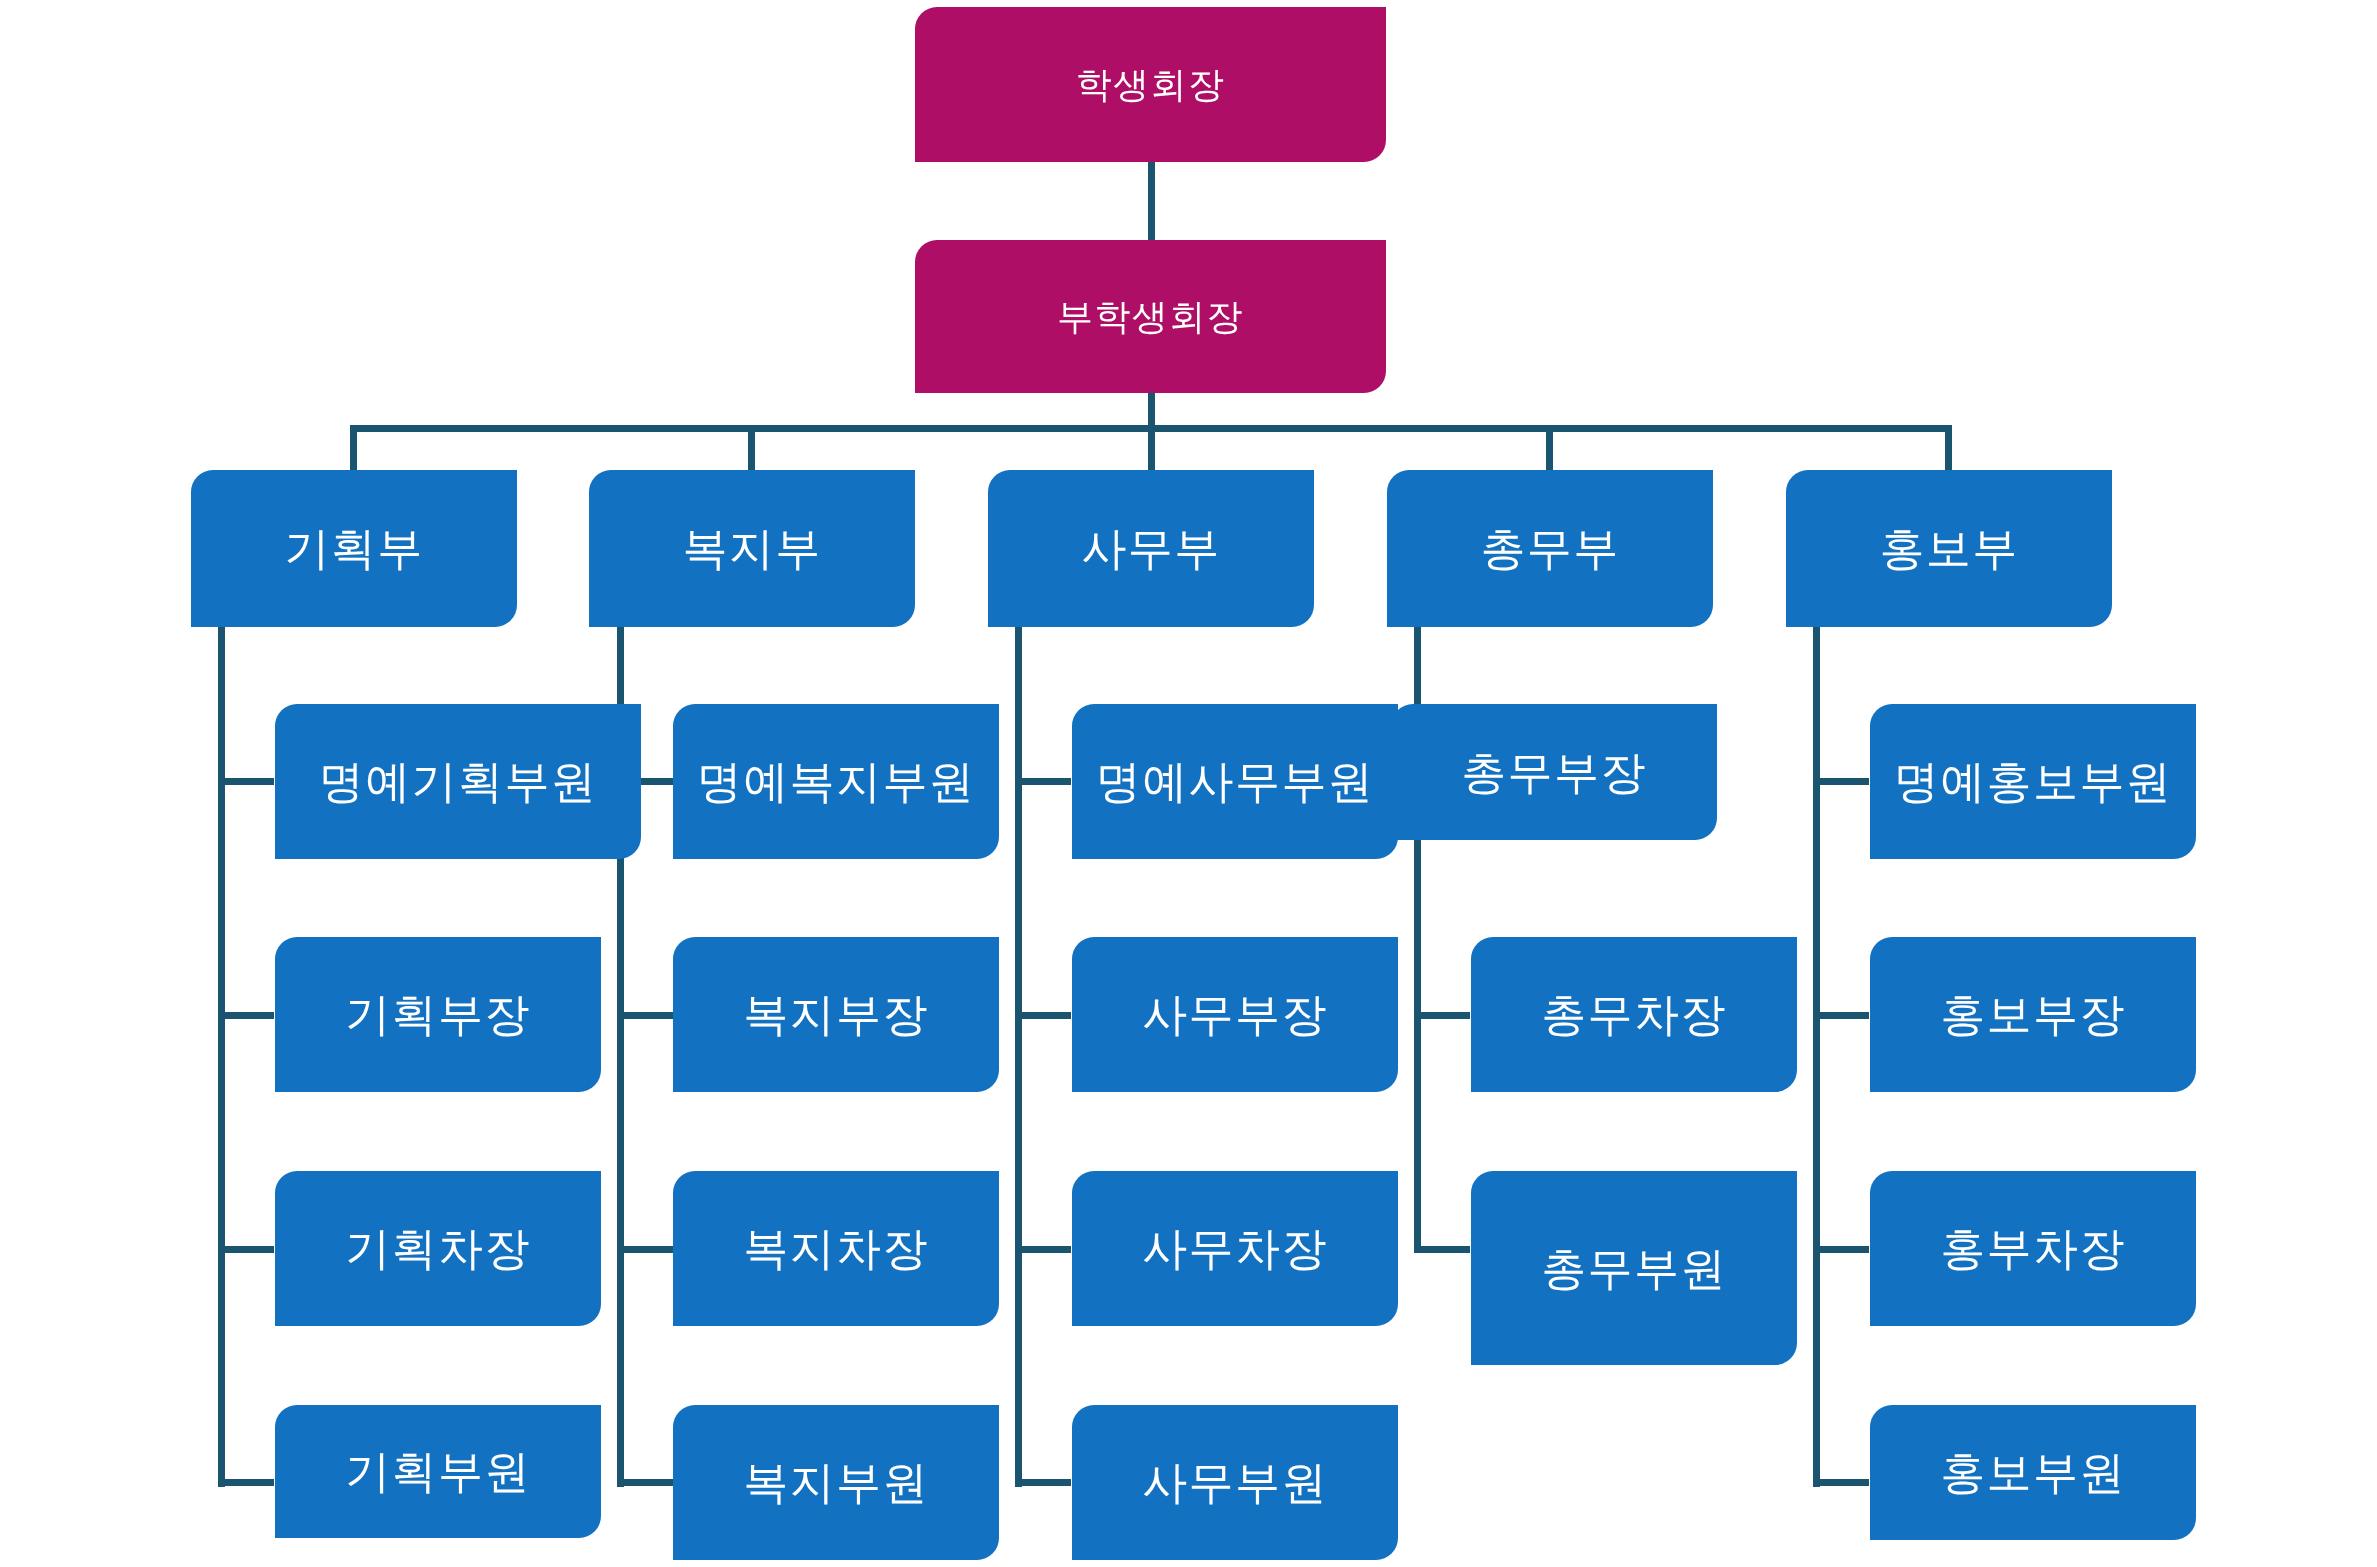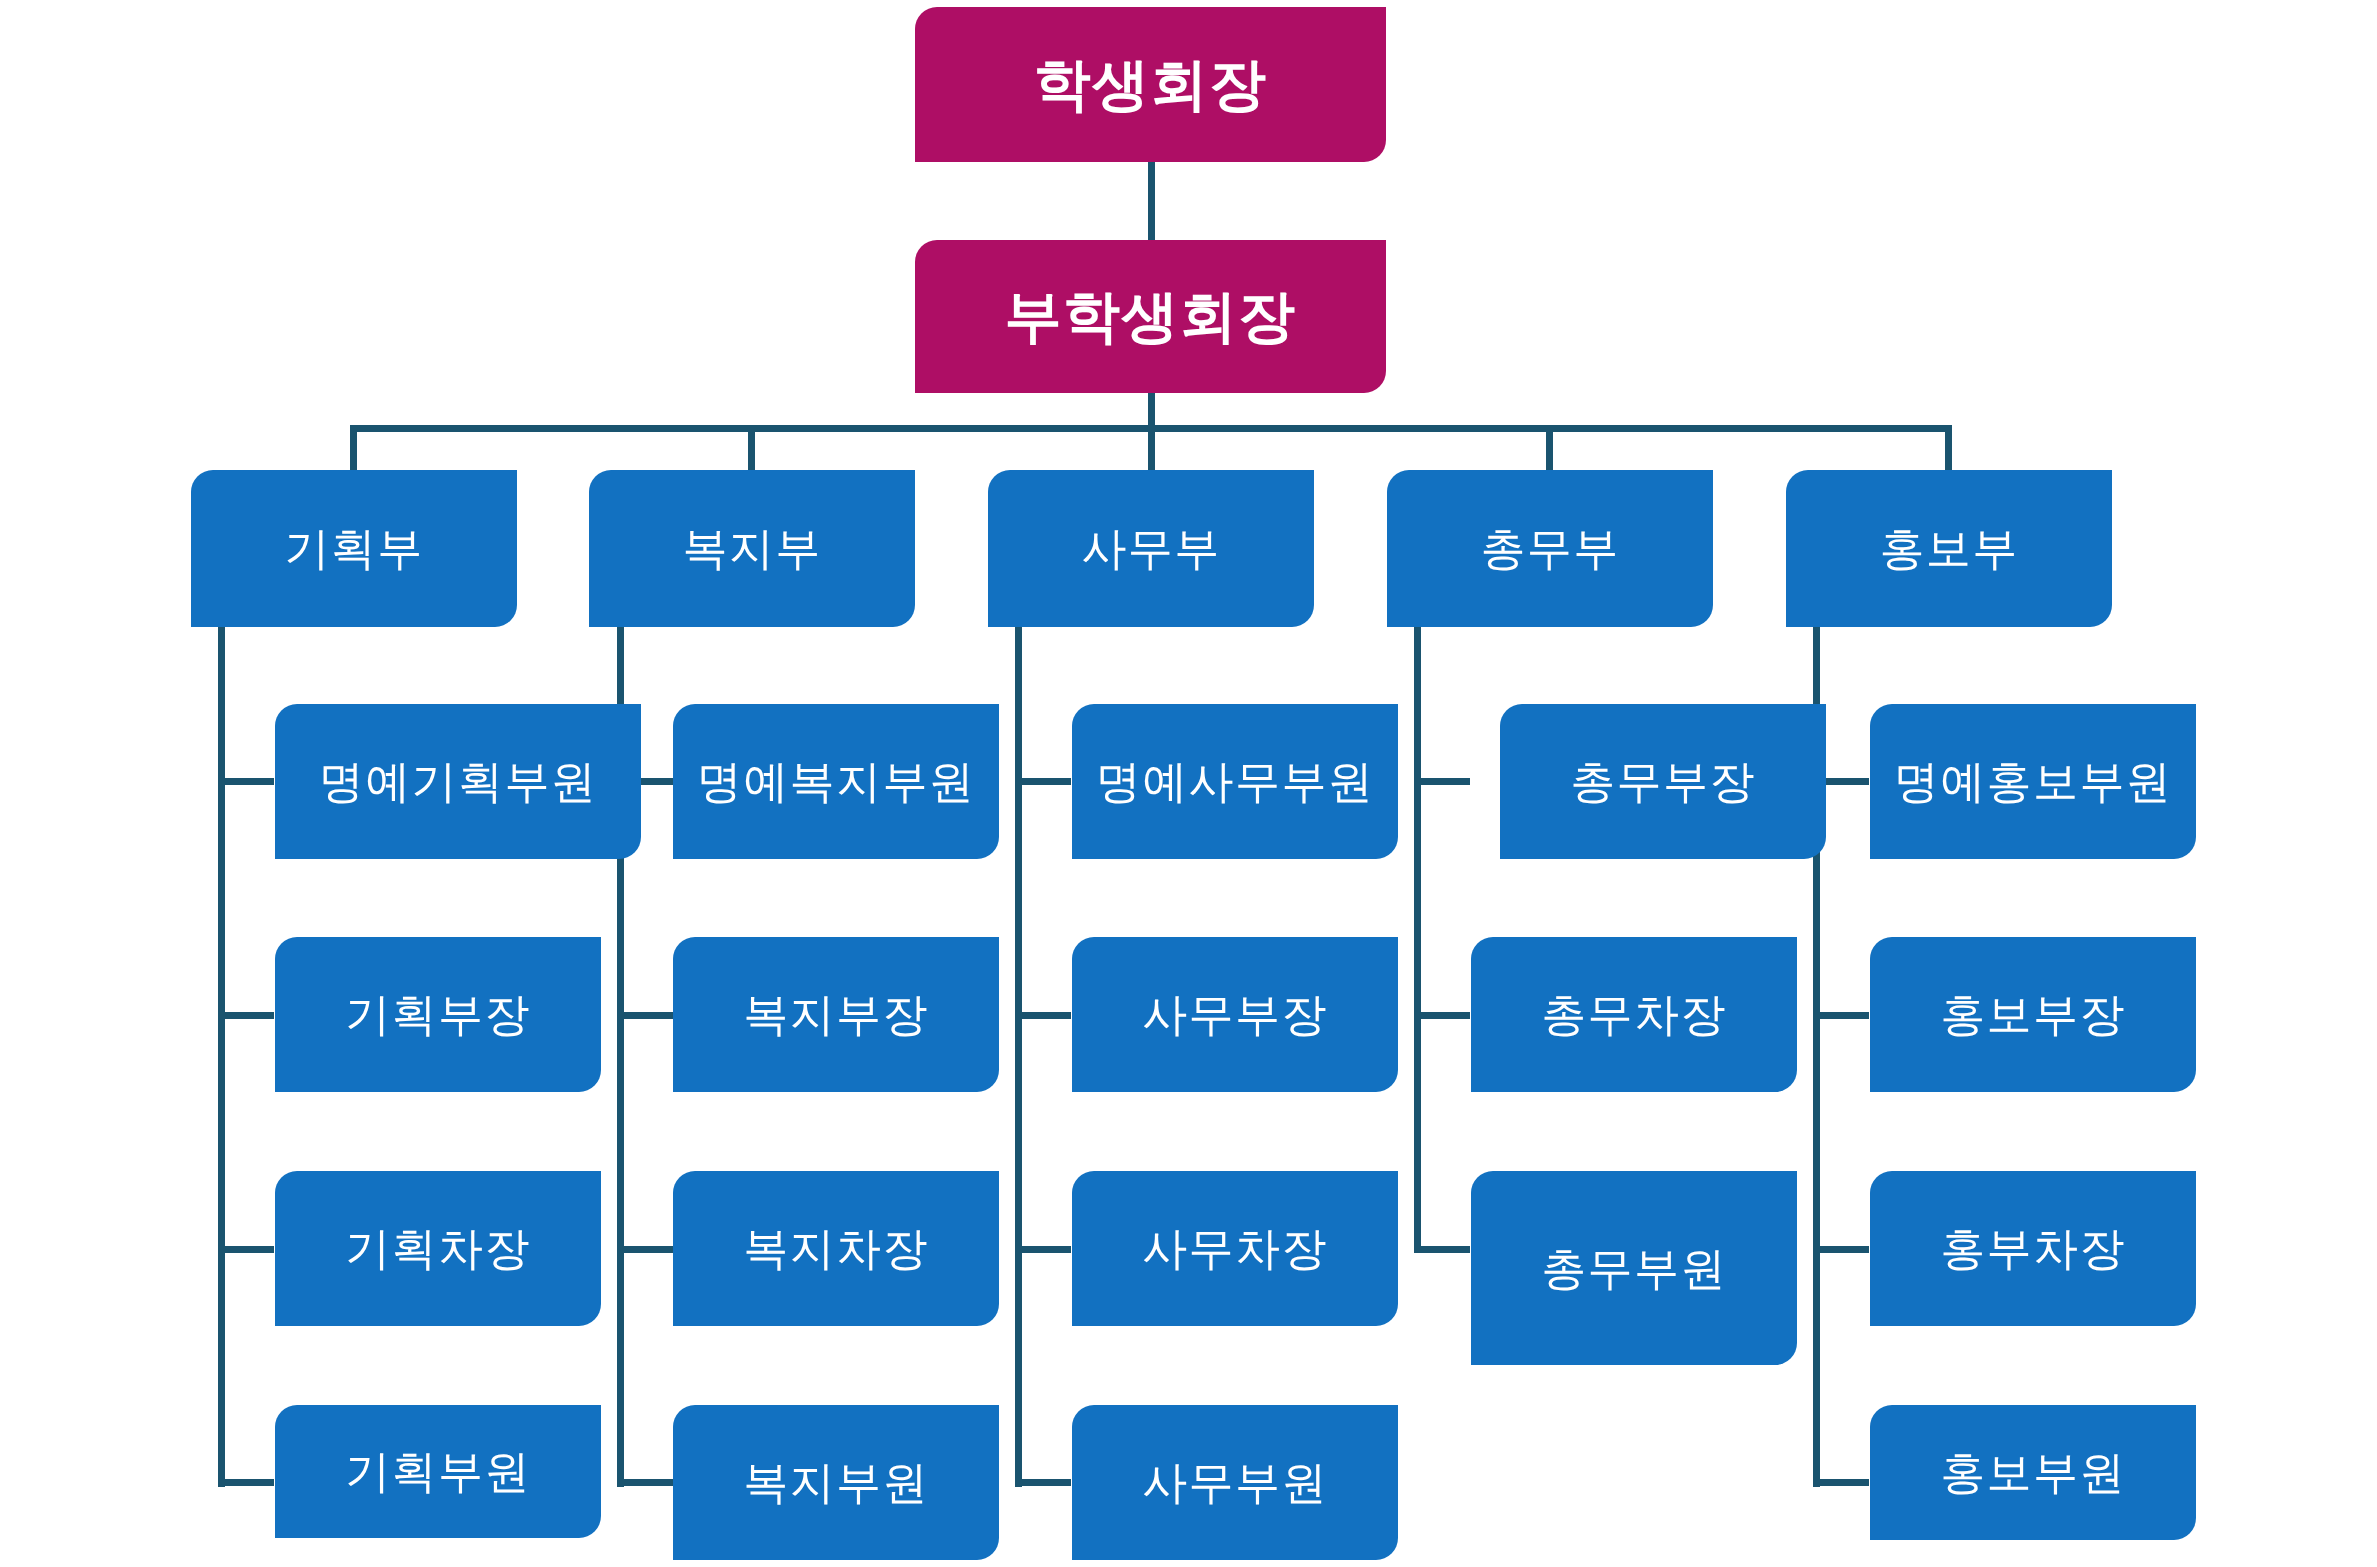--- a/index.html
+++ b/index.html
@@ -28,22 +28,21 @@
     color:var(--text);
     border-radius:22px 0 22px 0;
     font-size:45px;
     font-weight:300;
     letter-spacing:1.4px;
     text-align:center;
     line-height:1;
   }
   .node.exec{
     background:var(--magenta);
-    font-size:57px;
-    font-weight:bold;
+    font-size:36px;
   }
   .line{
     position:absolute;
     background:var(--line);
   }
 </style>
 </head>
 <body>
 
 <div class="canvas">
@@ -143,21 +142,21 @@
   <div class="node" style="left:1072px;top:937px;width:326px;height:155px">
     <span>사무부장</span>
   </div>
   <div class="node" style="left:1072px;top:1171px;width:326px;height:155px">
     <span>사무차장</span>
   </div>
   <div class="node" style="left:1072px;top:1405px;width:326px;height:155px">
     <span>사무부원</span>
   </div>
 
-  <div class="node" style="left:1500px;top:704px;width:326px;height:155px">
+  <div class="node" style="left:1391px;top:704px;width:326px;height:136px">
     <span>총무부장</span>
   </div>
   <div class="node" style="left:1471px;top:937px;width:326px;height:155px">
     <span>총무차장</span>
   </div>
   <div class="node" style="left:1471px;top:1171px;width:326px;height:194px">
     <span>총무부원</span>
   </div>
 
   <div class="node" style="left:1870px;top:704px;width:326px;height:155px">

